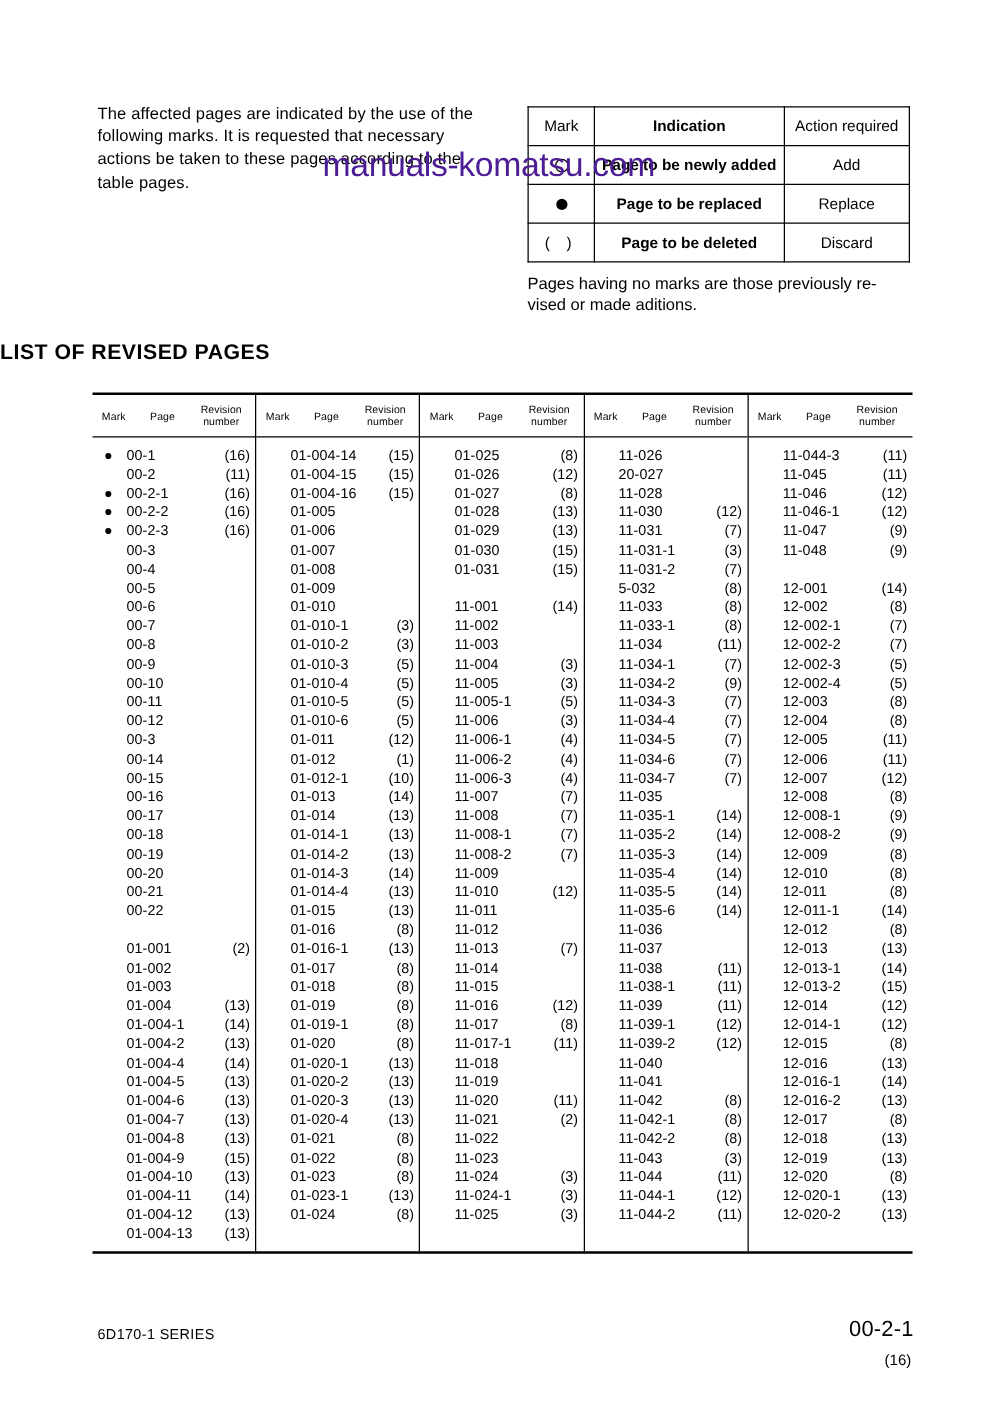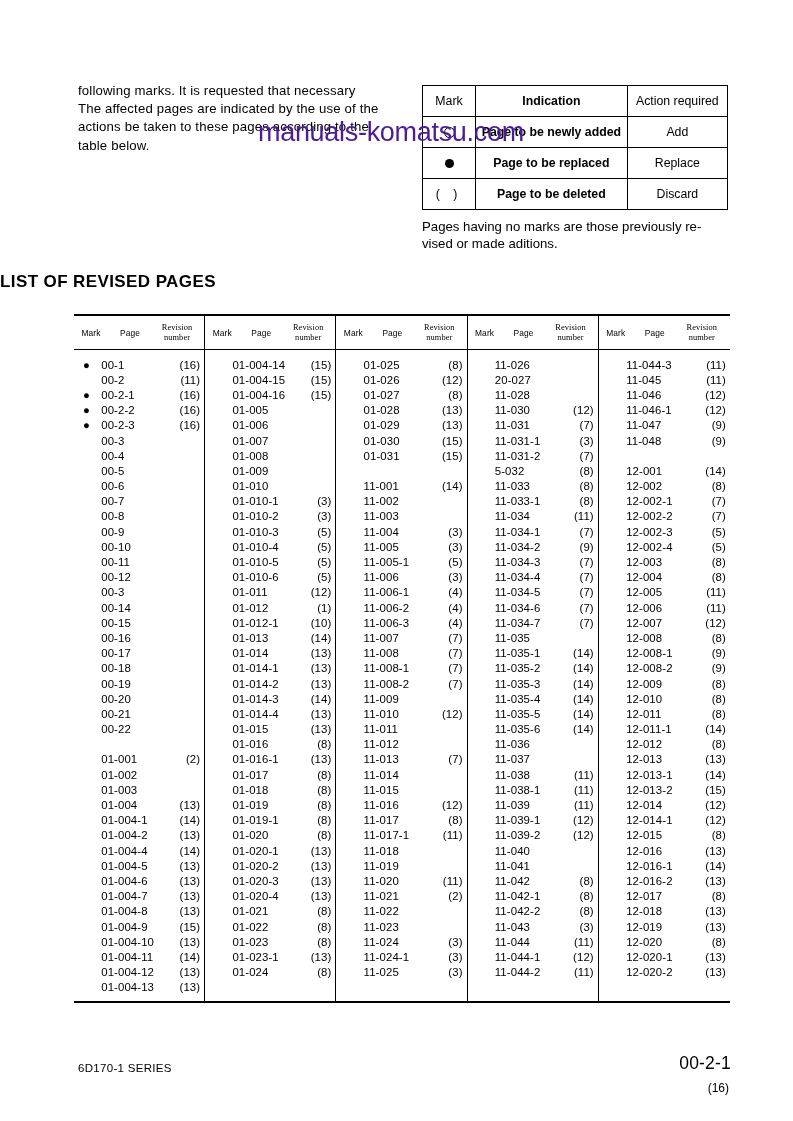--- a/index.html
+++ b/index.html
@@ -115,21 +115,21 @@
   .grp-head {
     height: 33px;
     border-bottom: 1.6px solid #000;
     display: flex;
     align-items: center;
     font-size: 8.4px;
     letter-spacing: 0.1px;
   }
   .hd-mark { width: 34px; text-align: center; }
   .hd-page { width: 44px; text-align: center; }
-  .hd-rev  { width: 50px; text-align: center; line-height: 9.5px; font-family: Liberation Serif, serif; }
+  .hd-rev  { width: 50px; text-align: center; line-height: 9.5px; }
 
   .grp-body {
     padding-top: 7px;
     padding-bottom: 6px;
   }
   .ent {
     display: flex;
     align-items: center;
     height: 15.2px;
     font-size: 11.4px;
@@ -173,24 +173,24 @@
     white-space: nowrap;
     pointer-events: none;
   }
 </style>
 </head>
 <body>
 
 <div class="page">
 
   <div class="intro">
+    <div>The affected pages are indicated by the use of the</div>
     <div>following marks.  It is requested that necessary</div>
-    <div>The affected pages are indicated by the use of the</div>
     <div>actions be taken to these pages according to the</div>
-    <div>table below.</div>
+    <div>table pages.</div>
   </div>
 
   <table class="legend">
     <tbody>
         <tr>
       <th class="c-mark">Mark</th>
       <th class="c-ind">Indication</th>
       <th class="c-act">Action required</th>
     </tr>
     <tr>

